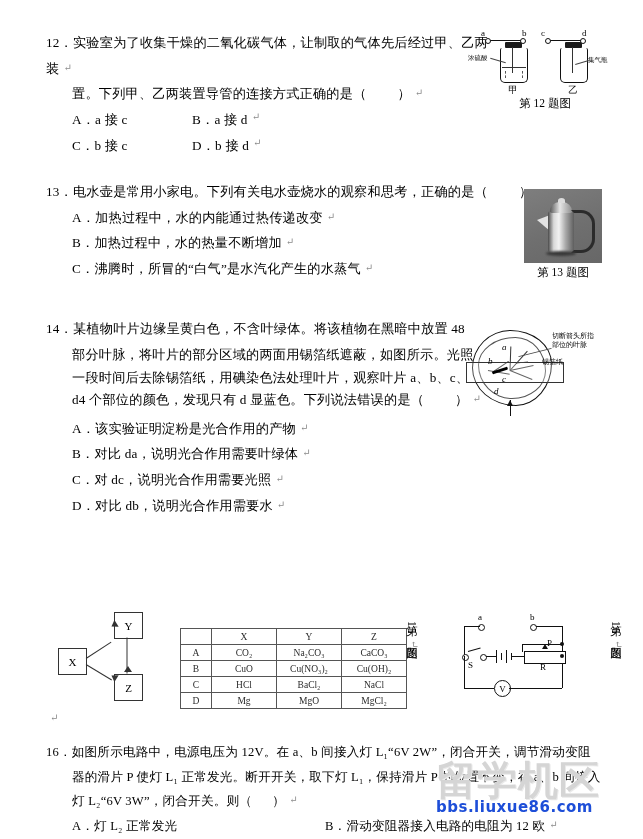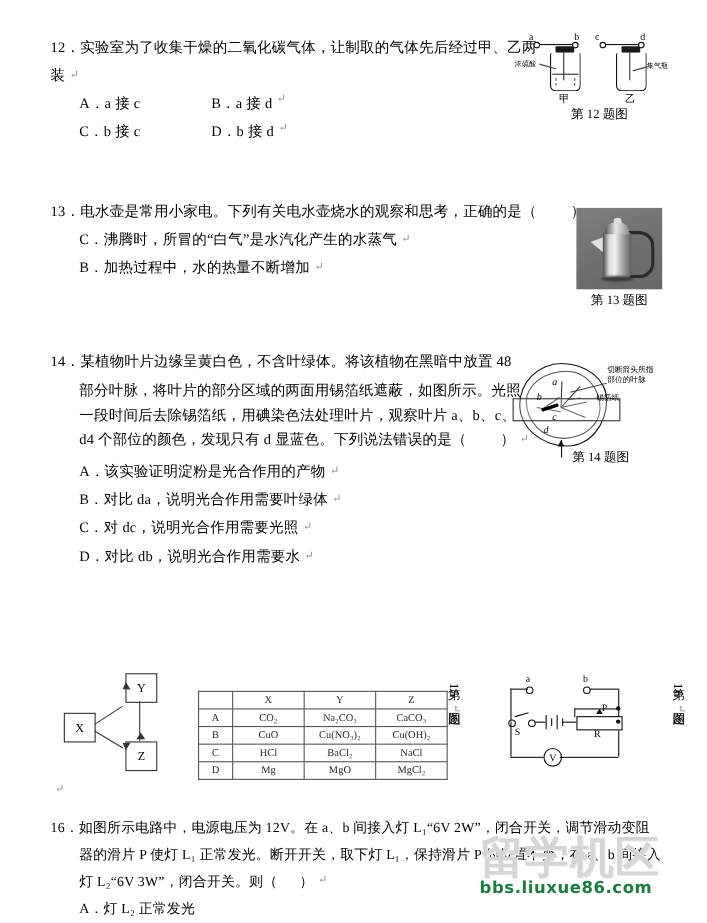--- a/index.html
+++ b/index.html
@@ -402,33 +402,34 @@
     font-weight: bold;
     color: #d5d5d5;
     letter-spacing: 1px;
     line-height: 1;
     text-shadow: 1px 1px 0 #eaeaea;
   }
   .wm-sub {
     font-family: "DejaVu Sans", sans-serif;
     font-size: 15px;
     font-weight: bold;
-    color: #15803d;
+    color: #1d4ed8;
     letter-spacing: 0.5px;
     margin-top: -2px;
   }
 </style>
 </head>
 <body>
 
 <div class="page">
 
   <div class="q-block" style="left:46px; top:30px; width:400px;">
     <div class="qline">12．实验室为了收集干燥的二氧化碳气体，让制取的气体先后经过甲、乙两</div>
     <div class="qline"><span>装</span><span class="pilcrow">↵</span></div>
+    <div class="qline indent"><span>置。下列甲、乙两装置导管的连接方式正确的是（</span><span class="blankparen">&nbsp;&nbsp;&nbsp;</span><span>）</span><span class="pilcrow">↵</span></div>
     <div class="qline indent opt-row">
       <span class="opt-a">A．a 接 c</span>
       <span>B．a 接 d</span>
       <span class="pilcrow">↵</span>
     </div>
     <div class="qline indent opt-row">
       <span class="opt-a">C．b 接 c</span>
       <span>D．b 接 d</span>
       <span class="pilcrow">↵</span>
     </div>
@@ -468,22 +469,23 @@
       <div class="sidelab" style="left:-2px; top:26px;">浓硫酸</div>
       <div class="lead" style="left:20px; top:32px; width:16px; transform:rotate(16deg);"></div>
       <div class="sidelab" style="left:118px; top:28px;">集气瓶</div>
       <div class="lead" style="left:105px; top:34px; width:14px; transform:rotate(-16deg);"></div>
     </div>
     <div class="fig-cap" style="width:150px;">第 12 题图</div>
   </div>
 
   <div class="q-block" style="left:46px; top:179px; width:410px;">
     <div class="qline"><span>13．电水壶是常用小家电。下列有关电水壶烧水的观察和思考，正确的是（</span><span class="blankparen">&nbsp;&nbsp;&nbsp;</span><span>）</span></div>
+    <div class="qline indent"><span>A．加热过程中，水的内能通过热传递改变</span><span class="pilcrow">↵</span></div>
+    <div class="qline indent"><span>B．加热过程中，水的热量不断增加</span><span class="pilcrow">↵</span></div>
     <div class="qline indent"><span>C．沸腾时，所冒的“白气”是水汽化产生的水蒸气</span><span class="pilcrow">↵</span></div>
-    <div class="qline indent"><span>B．加热过程中，水的热量不断增加</span><span class="pilcrow">↵</span></div>
   </div>
 
   <div class="fig" style="left:498px; top:189px;padding-left:26px;">
     <div class="kettle-photo">
       <div class="kettle-spout"></div>
       <div class="kettle-body"></div>
       <div class="kettle-lid"></div>
       <div class="kettle-knob"></div>
       <div class="kettle-handle"></div>
       <div class="kettle-base"></div>
@@ -519,21 +521,20 @@
       <div class="leaf-pt" style="left:36px; top:52px;">c</div>
       <div class="leaf-pt" style="left:28px; top:64px;">d</div>
       <div class="note" style="left:76px; top:36px;">锡箔纸</div>
       <div class="lead" style="left:50px; top:40px; width:12px; transform:rotate(-6deg);"></div>
       <div class="note" style="left:86px; top:10px;">
         <span>切断箭头所指</span><br>
         <span>部位的叶脉</span>
       </div>
       <div class="lead" style="left:52px; top:30px; width:34px; transform:rotate(-14deg);"></div>
     </div>
-    <div class="fig-cap" style="width:160px; margin-top:-10px;">第 14 题图</div>
   </div>
 
 
   <div class="fig" style="left:58px; top:612px;">
     <div class="xyz">
       <div class="xyz-box" style="left:0px; top:36px;">X</div>
       <div class="xyz-box" style="left:56px; top:0px;">Y</div>
       <div class="xyz-box" style="left:56px; top:62px;">Z</div>
       <div class="arrowline" style="left:28px; top:46px; width:30px; transform:rotate(-33deg);"></div>
       <div class="arrowhead" style="left:52px; top:10px; transform:rotate(58deg);"></div>
@@ -634,20 +635,21 @@
   </div>
 
   <div style="position:absolute; left:46px; top:712px;" class="pilcrow">↵</div>
 
   <div class="q-block" style="left:46px; top:740px; width:580px;">
     <div class="qline" style="font-size:12.6px;">16．如图所示电路中，电源电压为 12V。在 a、b 间接入灯 L₁“6V 2W”，闭合开关，调节滑动变阻</div>
     <div class="qline indent" style="font-size:12.6px;">器的滑片 P 使灯 L₁ 正常发光。断开开关，取下灯 L₁，保持滑片 P 的位置不变，在 a、b 间接入</div>
     <div class="qline indent" style="font-size:12.6px;"><span>灯 L₂“6V 3W”，闭合开关。则（</span><span class="blankparen">&nbsp;&nbsp;</span><span>）</span><span class="pilcrow">↵</span></div>
     <div class="qline indent opt-row" style="font-size:12.6px;align-items:center;">
       <span style="width:253px;">A．灯 L₂ 正常发光</span>
+      <span><span>B．滑动变阻器接入电路的电阻为 12 欧</span><span class="pilcrow">↵</span></span>
     </div>
   </div>
 
   <div class="watermark">
     <div class="wm-main">留学机区</div>
     <div class="wm-sub">bbs.liuxue86.com</div>
   </div>
 
 </div>
 

